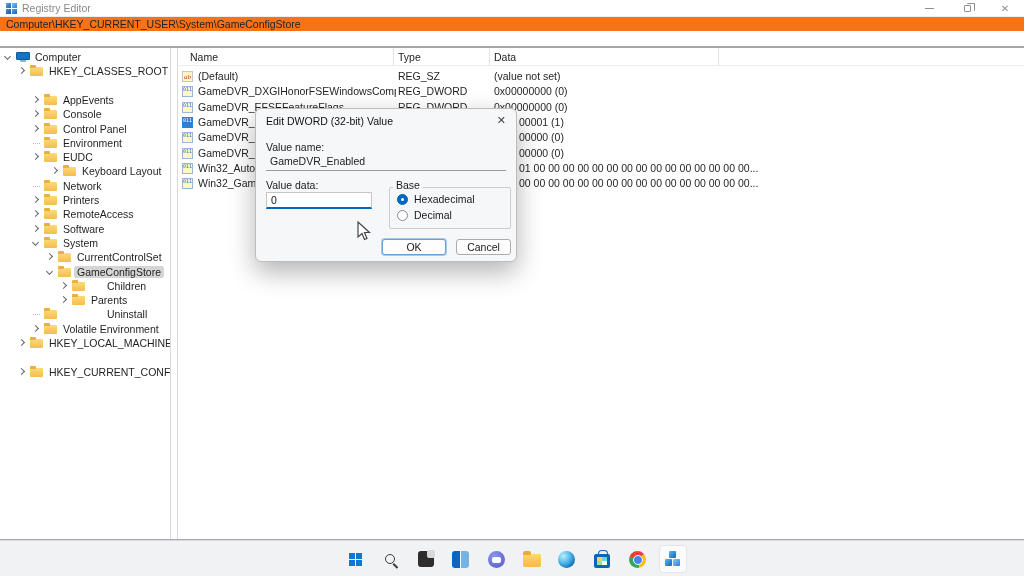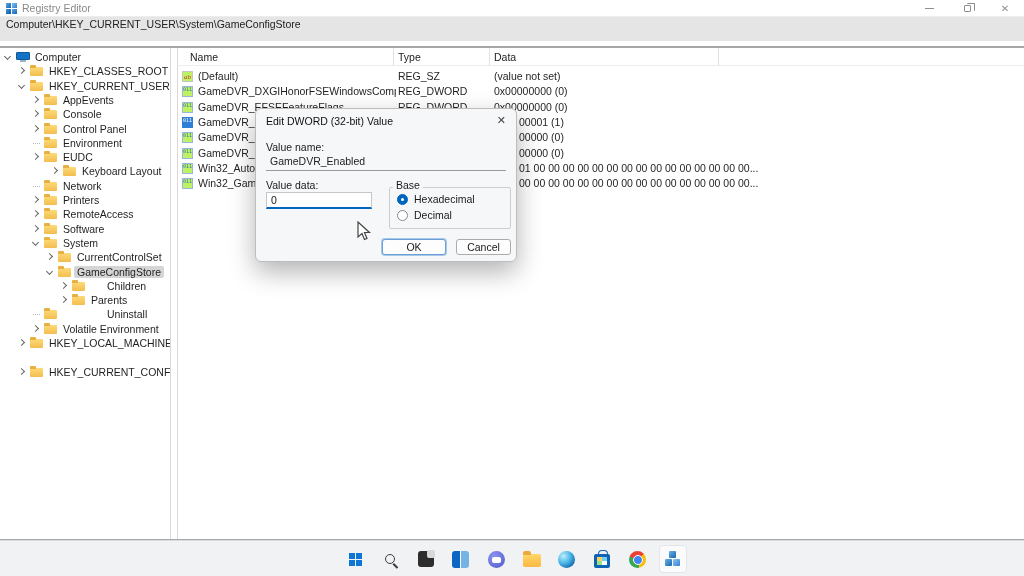--- a/index.html
+++ b/index.html
@@ -18,21 +18,21 @@
   .win-controls { position:absolute; right:0; top:0; height:16px; display:flex; }
   .wc { width:38px; height:16px; display:flex; align-items:center; justify-content:center; color:#8f8f8f; }
   .wc-min i { width:9px; height:1px; background:#8f8f8f; display:block; }
   .wc-max i { width:7px; height:7px; border:1px solid #8f8f8f; border-radius:1px; display:block; position:relative; }
   .wc-max i:after { content:""; position:absolute; left:2px; top:-3px; width:7px; height:7px; border:1px solid #8f8f8f; border-left:none; border-bottom:none; border-radius:1px; }
   .wc-close { font-size:10px; }
 
   .menubar { position:absolute; left:0; top:16px; width:100%; height:15px; background:#fff; }
   .menu-item { position:absolute; top:1px; font-size:10.5px; color:#3a3a3a; }
 
-  .addressbar { position:absolute; left:0; top:16px; width:100%; height:25px; background:#e5e5e5; border-top:1px solid #ededed; }
+  .addressbar { position:absolute; left:0; top:16px; width:100%; height:15px; background:#f97316; border-top:1px solid #ededed; }
   .address-text { position:absolute; left:6px; top:1px; font-size:10.5px; color:#222; }
   .hdiv { position:absolute; left:0; top:46px; width:100%; height:2px; background:#a6a6a6; }
 
   
   .tree { position:absolute; left:0; top:48px; width:170px; height:491px; background:#fff; overflow:hidden; }
   .tree-item { position:absolute; height:14px; width:100%; font-size:10.5px; color:#1f1f1f; white-space:nowrap; }
   .chev { position:absolute; width:5px; height:5px; border-right:1px solid #666; border-bottom:1px solid #666; top:4px; }
   .chev.collapsed { transform:rotate(-45deg); }
   .chev.expanded  { transform:rotate(45deg); }
   .leaf-tick { position:absolute; width:7px; height:0; border-top:1px dotted #b9b9b9; top:7px; }
@@ -45,21 +45,21 @@
   .tree-label.selected { background:#d5d5d5; }
 
   .splitter { position:absolute; left:170px; top:48px; width:8px; height:491px; background:#fff; border-left:1px solid #d9d9d9; border-right:1px solid #d9d9d9; }
 
   
   .list { position:absolute; left:178px; top:48px; width:846px; height:491px; background:#fff; }
   .list-header { position:absolute; left:0; top:0; width:100%; height:18px; border-bottom:1px solid #ededed; }
   .col-label { position:absolute; top:3px; font-size:10.5px; color:#222; }
   .col-sep { position:absolute; top:0; width:1px; height:18px; background:#e3e3e3; }
   .lrow { position:absolute; height:15px; width:100%; font-size:10.5px; color:#1f1f1f; white-space:nowrap; }
-  .lrow .ic { position:absolute; left:4px; top:2px; width:11px; height:11px; border:1px solid #9ab6d8; background:#bef264; font-size:5px; line-height:5px; color:#2f6db5; text-align:center; overflow:hidden; font-family:"DejaVu Sans Mono", monospace; }
+  .lrow .ic { position:absolute; left:4px; top:2px; width:11px; height:11px; border:1px solid #9ab6d8; background:#fef9c3; font-size:5px; line-height:5px; color:#2f6db5; text-align:center; overflow:hidden; font-family:"DejaVu Sans Mono", monospace; }
   .lrow .ic.string { border-color:#c5c5c5; color:#c0392b; font-size:7px; line-height:10px; font-style:italic; font-family:"Liberation Serif", serif; }
   .lrow .ic.sel { background:#2f7fd6; color:#fff; border-color:#2f7fd6; }
   .lrow .nm { position:absolute; left:20px; top:1px; max-width:198px; overflow:hidden; }
   .lrow .tp { position:absolute; left:220px; top:1px; }
   .lrow .dt { position:absolute; left:316px; top:1px; }
   .lrow .dt.shifted { left:341px; }
 
   
   .dialog { position:absolute; left:255px; top:108px; width:262px; height:154px; background:#f6f7f8; border:1px solid #bdbdbd; border-radius:6px; box-shadow:0 10px 26px rgba(0,0,0,.3); z-index:20; font-size:10.5px; color:#1a1a1a; }
   .dlg-title { position:absolute; left:10px; top:6px; font-size:10.5px; color:#111; }
@@ -154,25 +154,20 @@
           <span class="comp-ic" style="left: 16px;">
             <i></i>
           </span>
           <span class="tree-label" style="left: 32px;">Computer</span>
         </div>
         <div class="tree-item" style="top: 16.3px;">
           <span class="chev collapsed" style="left: 19px;"></span>
           <span class="fold" style="left: 30px;"></span>
           <span class="tree-label" style="left: 46px;">HKEY_CLASSES_ROOT</span>
         </div>
-        <div class="tree-item" style="top: 30.6px;">
-          <span class="chev expanded" style="left: 19px;"></span>
-          <span class="fold" style="left: 30px;"></span>
-          <span class="tree-label" style="left: 46px;">HKEY_CURRENT_USER</span>
-        </div>
         <div class="tree-item" style="top: 44.9px;">
           <span class="chev collapsed" style="left: 33px;"></span>
           <span class="fold" style="left: 44px;"></span>
           <span class="tree-label" style="left: 60px;">AppEvents</span>
         </div>
         <div class="tree-item" style="top: 59.2px;">
           <span class="chev collapsed" style="left: 33px;"></span>
           <span class="fold" style="left: 44px;"></span>
           <span class="tree-label" style="left: 60px;">Console</span>
         </div>

